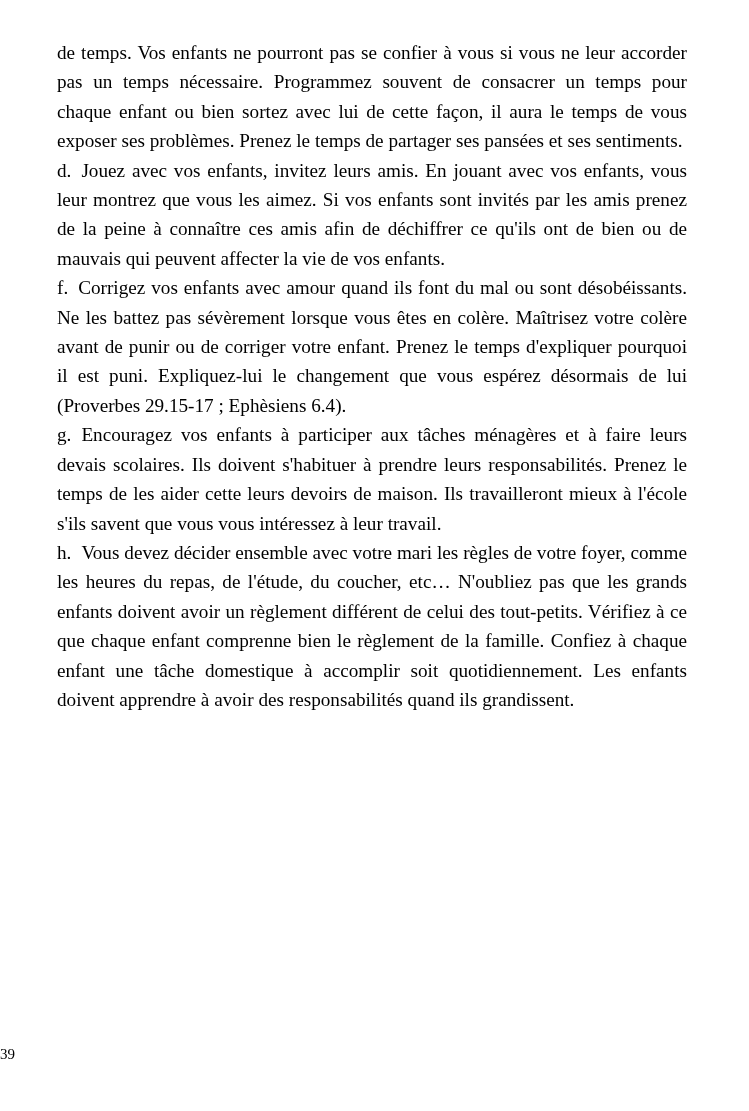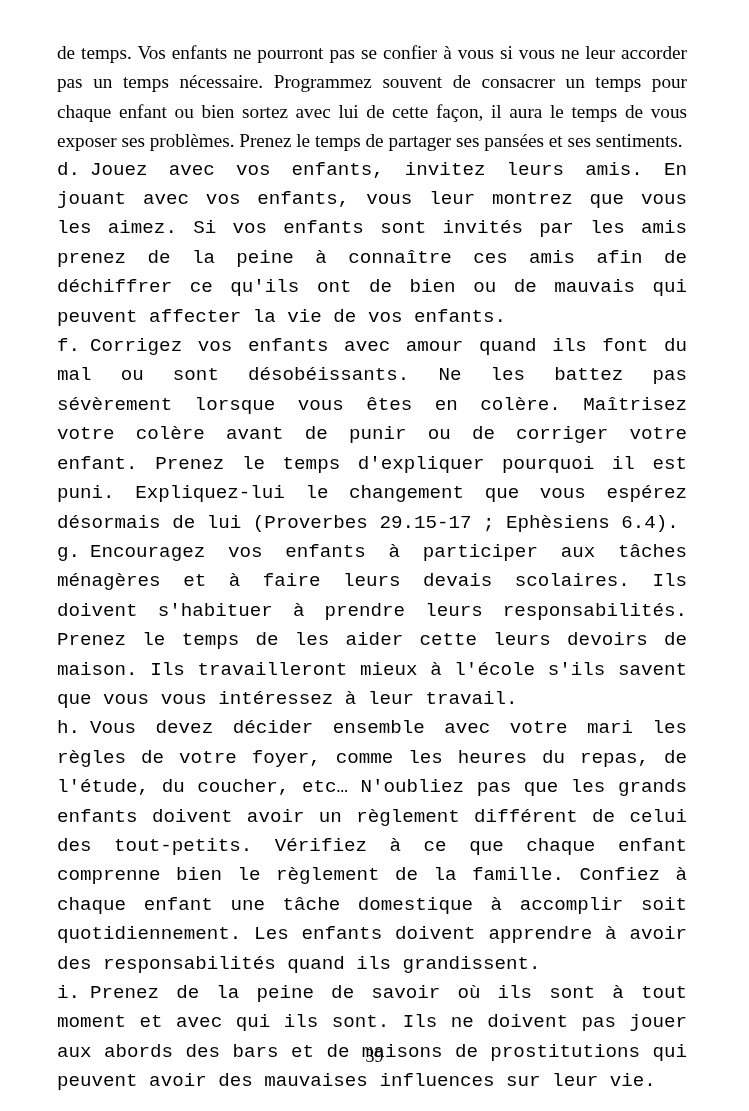--- a/index.html
+++ b/index.html
@@ -29,54 +29,51 @@
     line-height: 29.4px;
     text-align: justify;
     text-justify: inter-word;
   }
   .para {
     margin: 0;
     text-indent: 0;
   }
   .para + .para {
     margin-top: 0;
-    font-family: Liberation Mono, monospace;
   }
   .lbl {
     display: inline;
   }
   .sp {
     display: inline-block;
     width: 10px;
   }
   .folio {
     position: absolute;
     left: 0;
     top: 1046px;
     width: 749px;
-    text-align: center;
-    font-size: 18px;
+    font-size: 15px;
     font-family: "Liberation Serif", "DejaVu Serif", serif;
   }
 </style>
 </head>
 <body>
 
 <div class="page">
   <div class="body-text">
 
     <p class="para"><span class="lbl"></span><span>de temps. Vos enfants ne pourront pas se confier à vous si vous ne leur accorder pas un temps nécessaire. Programmez souvent de consacrer un temps pour chaque enfant ou bien sortez avec lui de cette façon, il aura le temps de vous exposer ses problèmes. Prenez le temps de partager ses pansées et ses sentiments.</span></p>
 
     <p class="para"><span class="lbl">d.</span><span class="sp"></span><span>Jouez avec vos enfants, invitez leurs amis. En jouant avec vos enfants, vous leur montrez que vous les aimez. Si vos enfants sont invités par les amis prenez de la peine à connaître ces amis afin de déchiffrer ce qu'ils ont de bien ou de mauvais qui peuvent affecter la vie de vos enfants.</span></p>
 
 
     <p class="para"><span class="lbl">f.</span><span class="sp"></span><span>Corrigez vos enfants avec amour quand ils font du mal ou sont désobéissants. Ne les battez pas sévèrement lorsque vous êtes en colère. Maîtrisez votre colère avant de punir ou de corriger votre enfant. Prenez le temps d'expliquer pourquoi il est puni. Expliquez-lui le changement que vous espérez désormais de lui (Proverbes 29.15-17 ; Ephèsiens 6.4).</span></p>
 
     <p class="para"><span class="lbl">g.</span><span class="sp"></span><span>Encouragez vos enfants à participer aux tâches ménagères et à faire leurs devais scolaires. Ils doivent s'habituer à prendre leurs responsabilités. Prenez le temps de les aider cette leurs devoirs de maison. Ils travailleront mieux à l'école s'ils savent que vous vous intéressez à leur travail.</span></p>
 
     <p class="para"><span class="lbl">h.</span><span class="sp"></span><span>Vous devez décider ensemble avec votre mari les règles de votre foyer, comme les heures du repas, de l'étude, du coucher, etc… N'oubliez pas que les grands enfants doivent avoir un règlement différent de celui des tout-petits. Vérifiez à ce que chaque enfant comprenne bien le règlement de la famille. Confiez à chaque enfant une tâche domestique à accomplir soit quotidiennement. Les enfants doivent apprendre à avoir des responsabilités quand ils grandissent.</span></p>
 
-    <p class="para"><span class="lbl">i.</span><span class="sp"></span><span>Prenez de la peine de savoir où ils sont à tout moment et avec qui ils sont. Ils ne doivent pas jouer aux abords des bars et de maisons de prostitutions qui peuvent avoir des mauvaises influences sur leur vie.</span></p>
 
   </div>
 
   <div class="folio">39</div>
 </div>
 
 </body></html>

